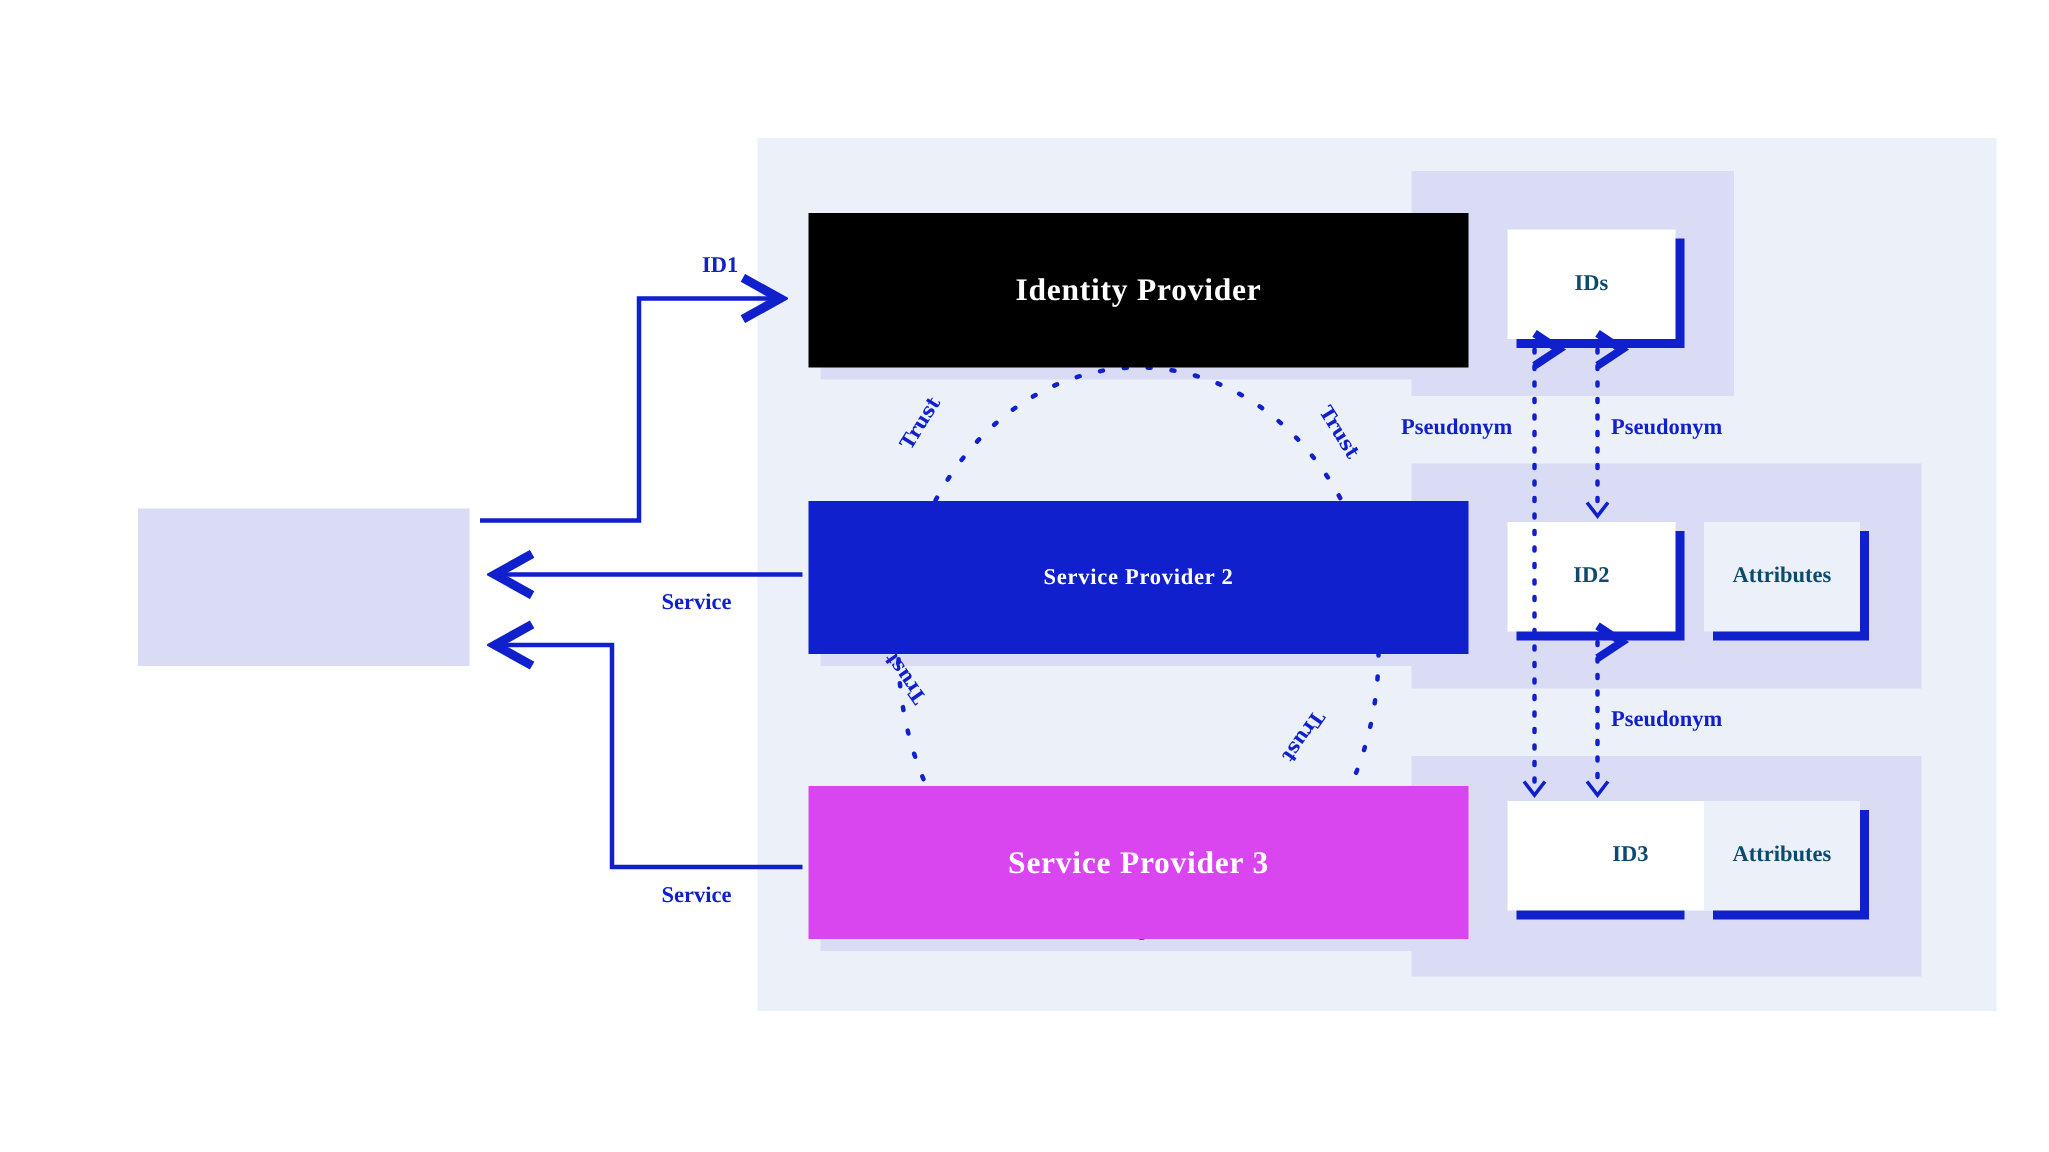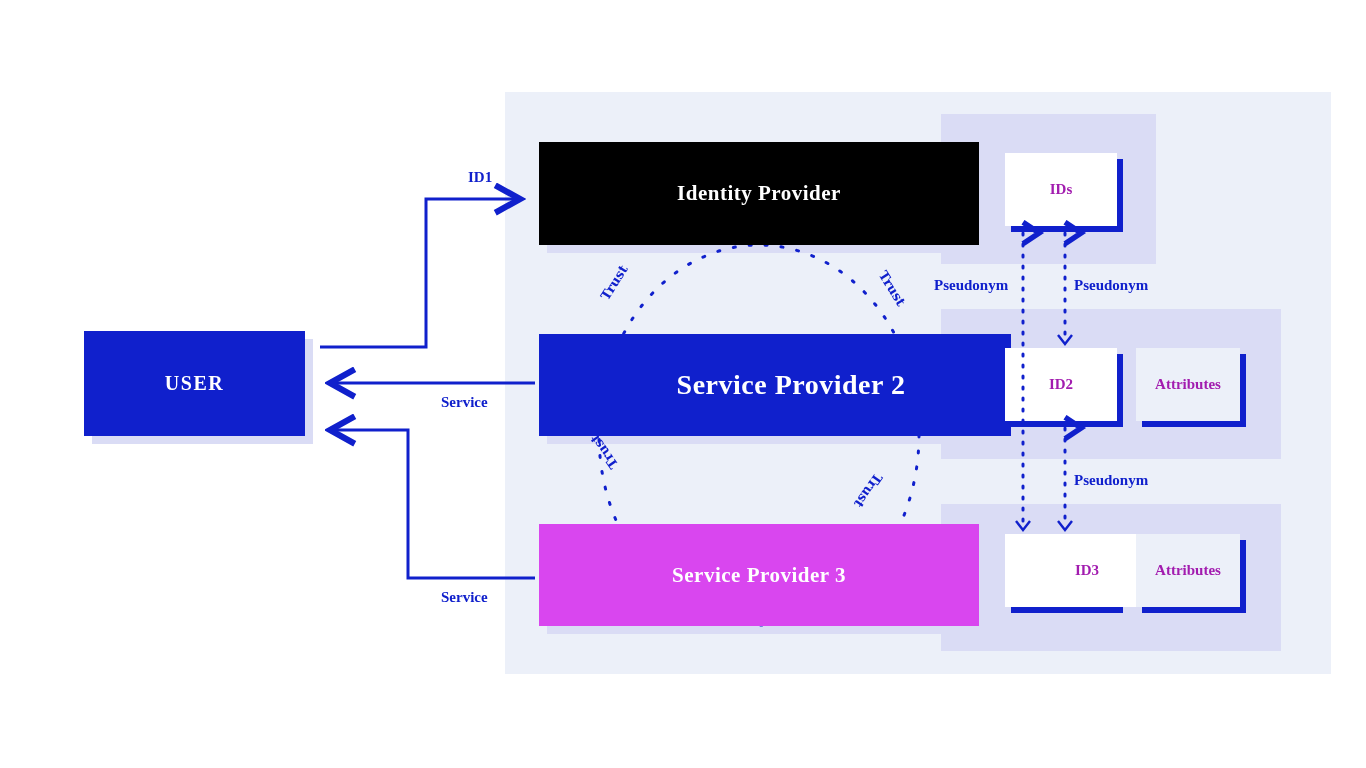--- a/index.html
+++ b/index.html
@@ -52,22 +52,21 @@
     background: #000000;
     color: #ffffff;
     font-size: 21px;
   }
   .idp-shadow { left: 547px; top: 150px; width: 440px; height: 103px; }
   .sp2 {
     left: 539px; top: 334px;
     width: 440px; height: 102px;
     background: #1020cc;
     color: #ffffff;
-    font-size: 28px;
-    padding-left: 32px;
+    font-size: 15px;
   }
   .sp2-shadow { left: 547px; top: 342px; width: 440px; height: 102px; }
   .sp3 {
     left: 539px; top: 524px;
     width: 440px; height: 102px;
     background: #d946ef;
     color: #ffffff;
     font-size: 21px;
   }
   .sp3-shadow { left: 547px; top: 532px; width: 440px; height: 102px; }
@@ -81,21 +80,21 @@
     letter-spacing: 1.5px;
   }
   .user-shadow { left: 92px; top: 339px; width: 221px; height: 105px; }
 
   
   .databox {
     display: flex;
     align-items: center;
     justify-content: center;
     font-weight: bold;
-    color: #a21caf;
+    color: #0c4a6e;
     font-size: 15px;
   }
   .databox-shadow { background: #1020cc; }
 
   .ids      { left: 1005px; top: 153px; width: 112px; height: 73px; background: #ffffff; }
   .ids-sh   { left: 1011px; top: 159px; width: 112px; height: 73px; }
   .id2      { left: 1005px; top: 348px; width: 112px; height: 73px; background: #ffffff; text-align: right; }
   .id2-sh   { left: 1011px; top: 354px; width: 112px; height: 73px; }
   .attr2    { left: 1136px; top: 348px; width: 104px; height: 73px; background: #ecf0f9; }
   .attr2-sh { left: 1142px; top: 354px; width: 104px; height: 73px; }
@@ -167,23 +166,20 @@
 
   <div class="abs block idp">
     <span>Identity Provider</span>
   </div>
   <div class="abs block sp2">
     <span>Service Provider 2</span>
   </div>
   <div class="abs block sp3">
     <span>Service Provider 3</span>
   </div>
-  <div class="abs block user">
-    <span>USER</span>
-  </div>
 
   <div class="abs databox-shadow ids-sh"></div>
   <div class="abs databox ids">
     <span>IDs</span>
   </div>
 
   <div class="abs databox-shadow id2-sh"></div>
   <div class="abs databox id2">
     <span>ID2</span>
   </div>

